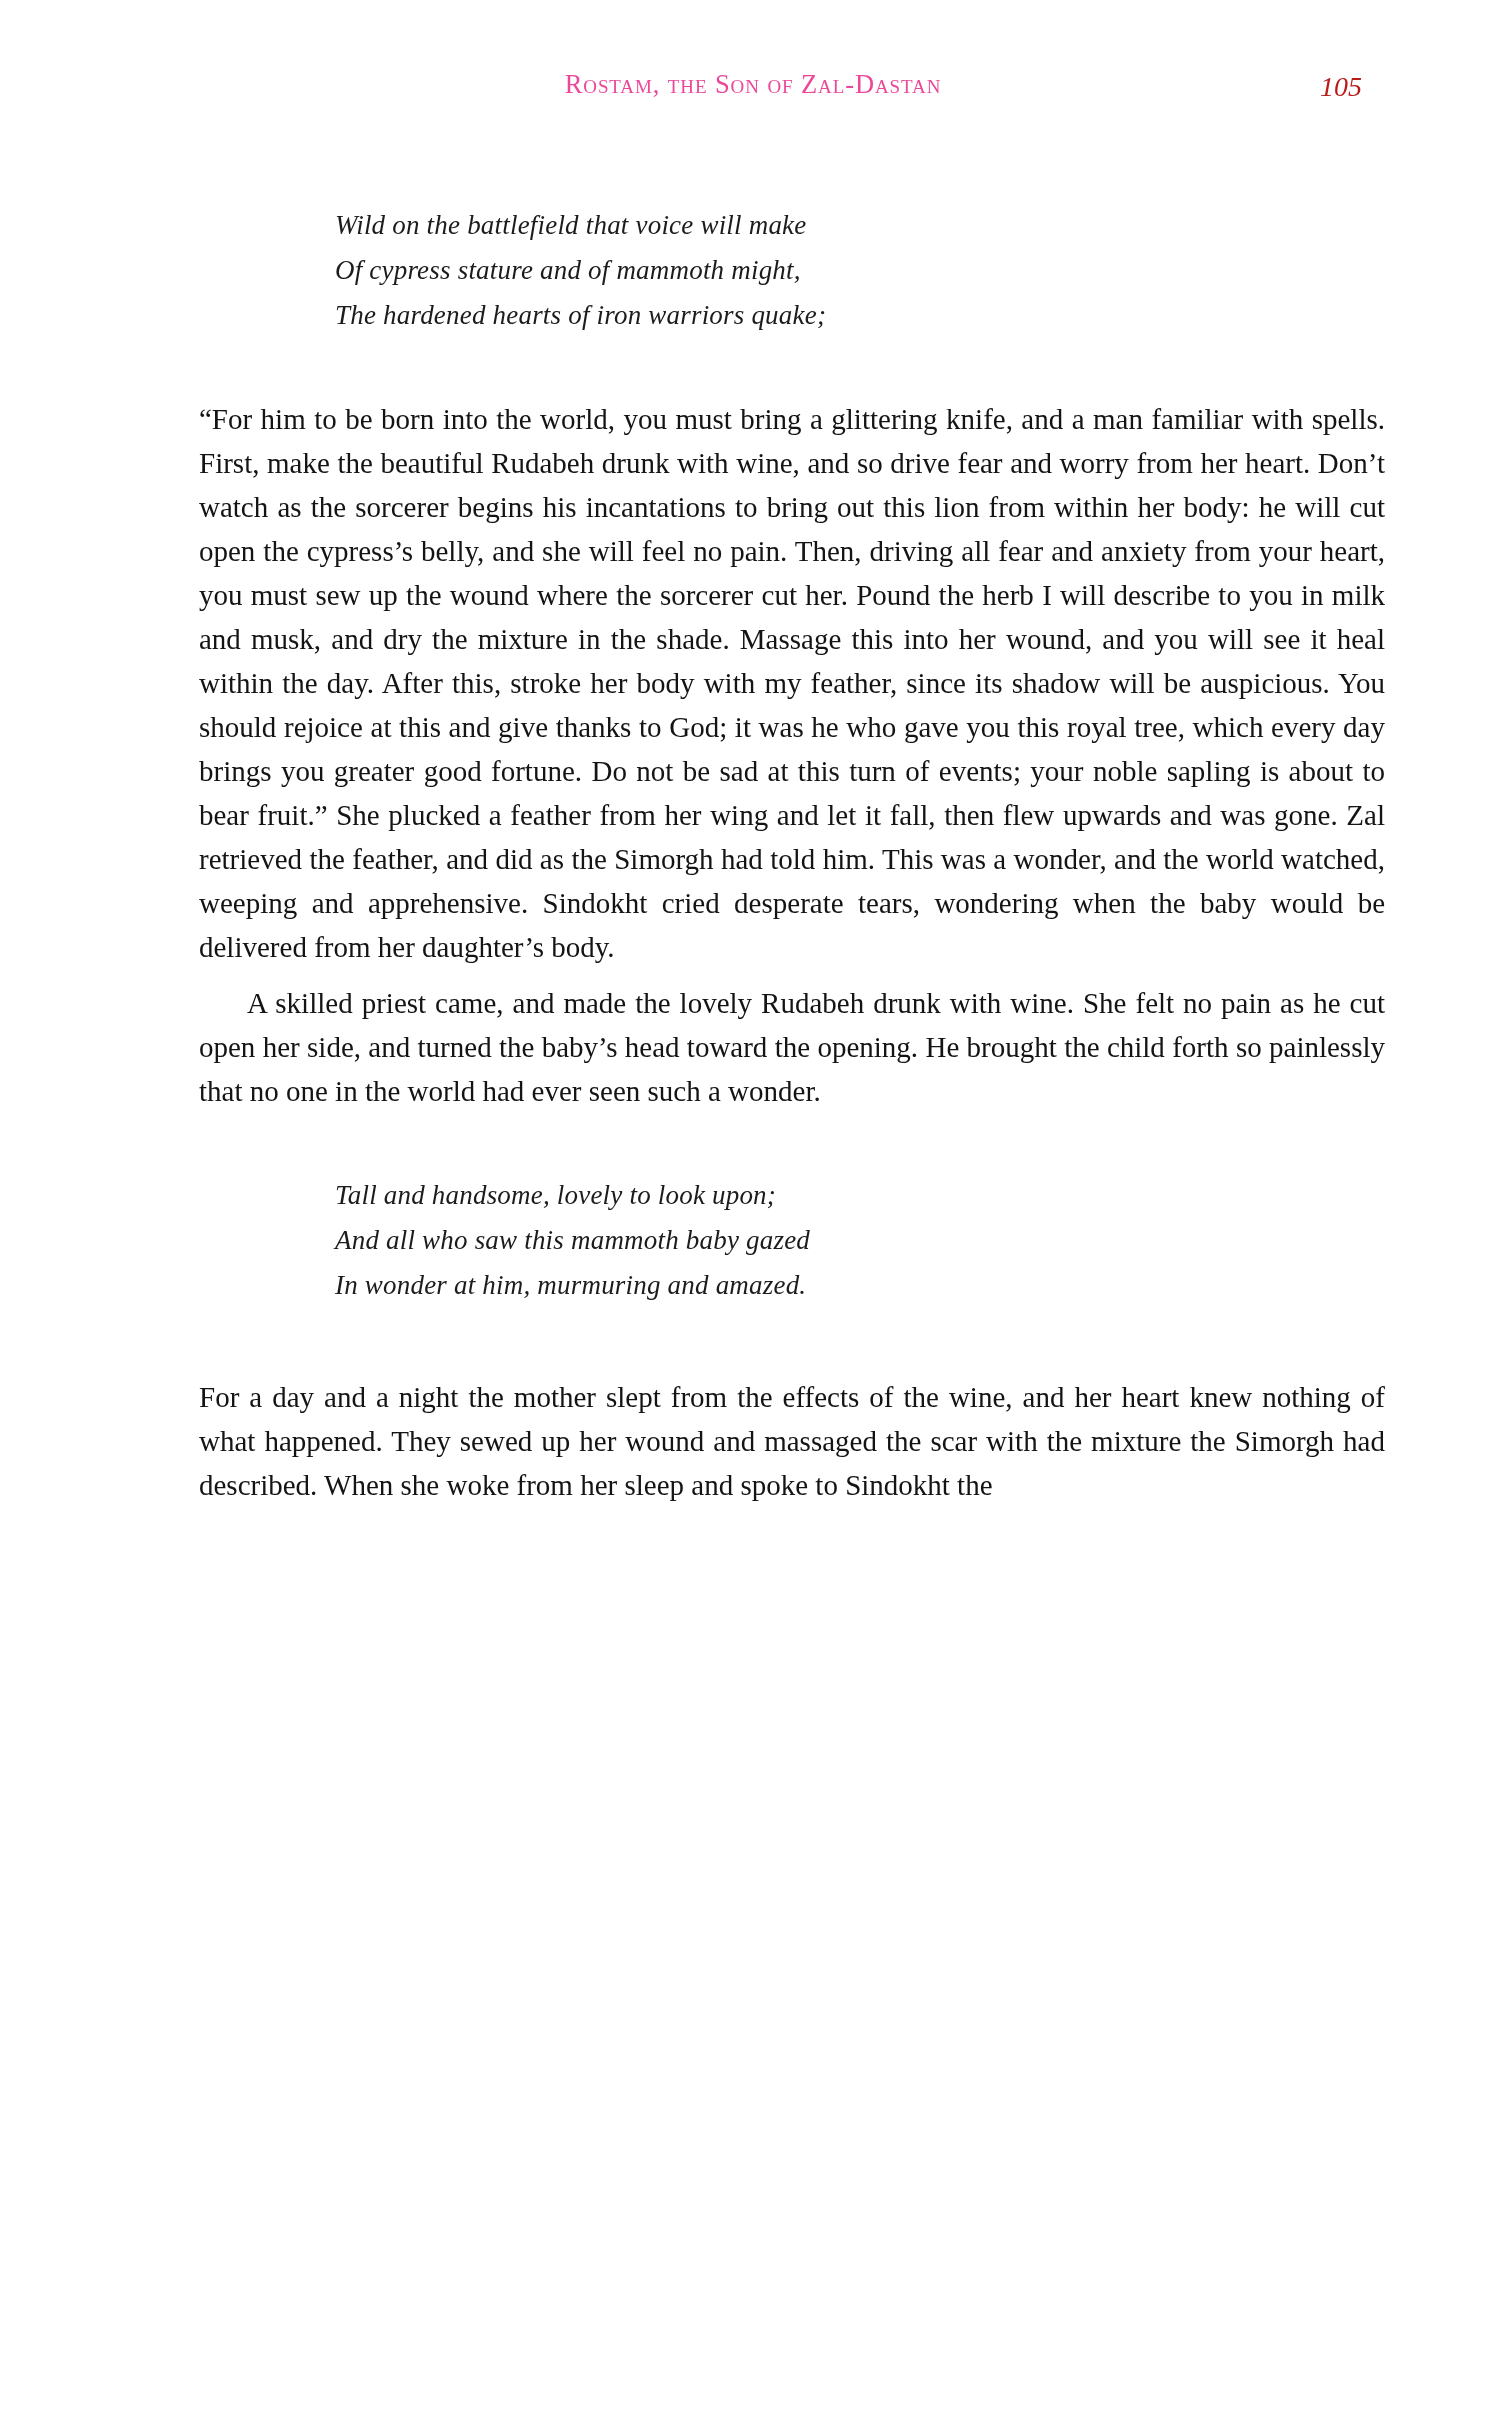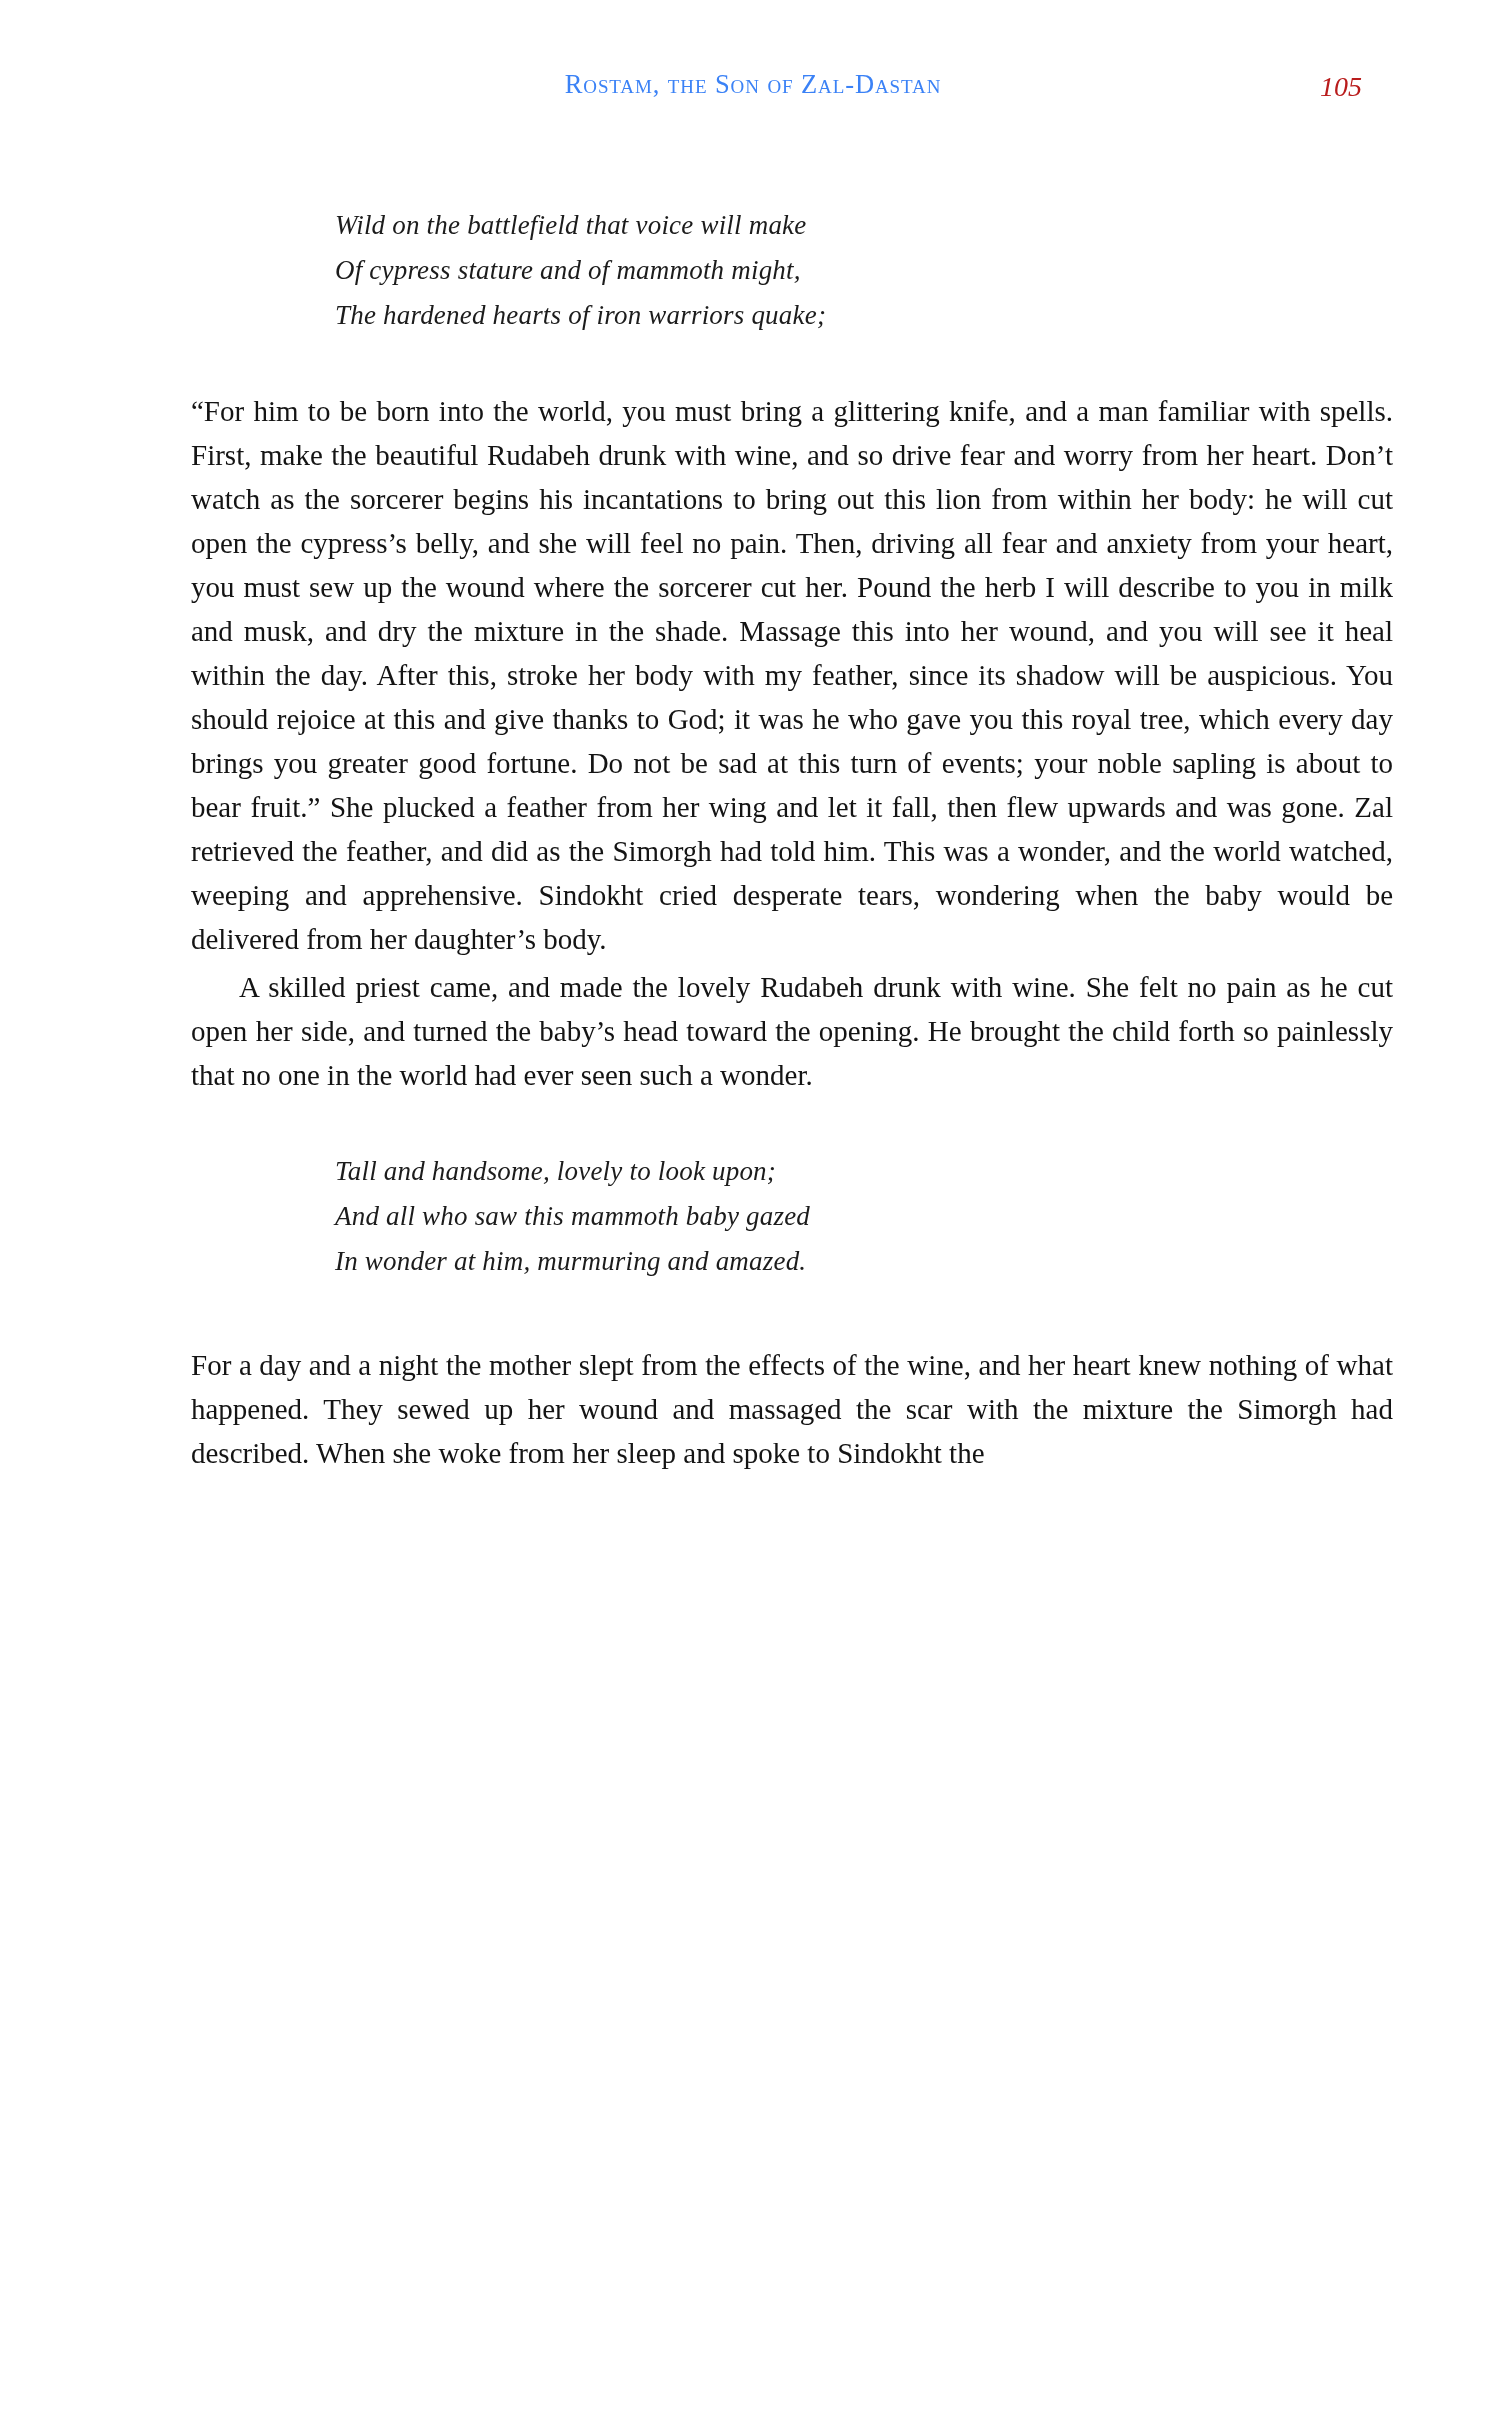--- a/index.html
+++ b/index.html
@@ -31,21 +31,21 @@
   }
   .running-head-title {
     position: absolute;
     left: 0;
     right: 0;
     text-align: center;
     font-family: "Liberation Serif", serif;
     font-size: 26.5px;
     font-variant: small-caps;
     letter-spacing: 0.9px;
-    color: #3b82f6;
+    color: #ec4899;
     white-space: nowrap;
   }
   .folio {
     position: absolute;
     right: 144px;
     top: 1.6px;
     font-family: "Liberation Serif", serif;
     font-style: italic;
     font-size: 28px;
     color: #b91c1c;
@@ -70,21 +70,21 @@
     letter-spacing: 0.2px;
   }
   .verse-1 { margin-top: 7.8px; }
   .para {
     font-family: "Liberation Serif", serif;
     font-size: 29px;
     line-height: 44px;
     text-align: justify;
     text-justify: inter-word;
     color: #141414;
-    margin: 4px;
+    margin: 12px;
     -webkit-hyphens: none;
     hyphens: none;
   }
   .para.indent {
     text-indent: 48px;
   }
   .gap-after-verse-1 { height: 47px; }
   .gap-before-verse-2 { height: 48px; }
   .gap-after-verse-2 { height: 55px; }
   .verse-2 .line { letter-spacing: 0.2px; }

